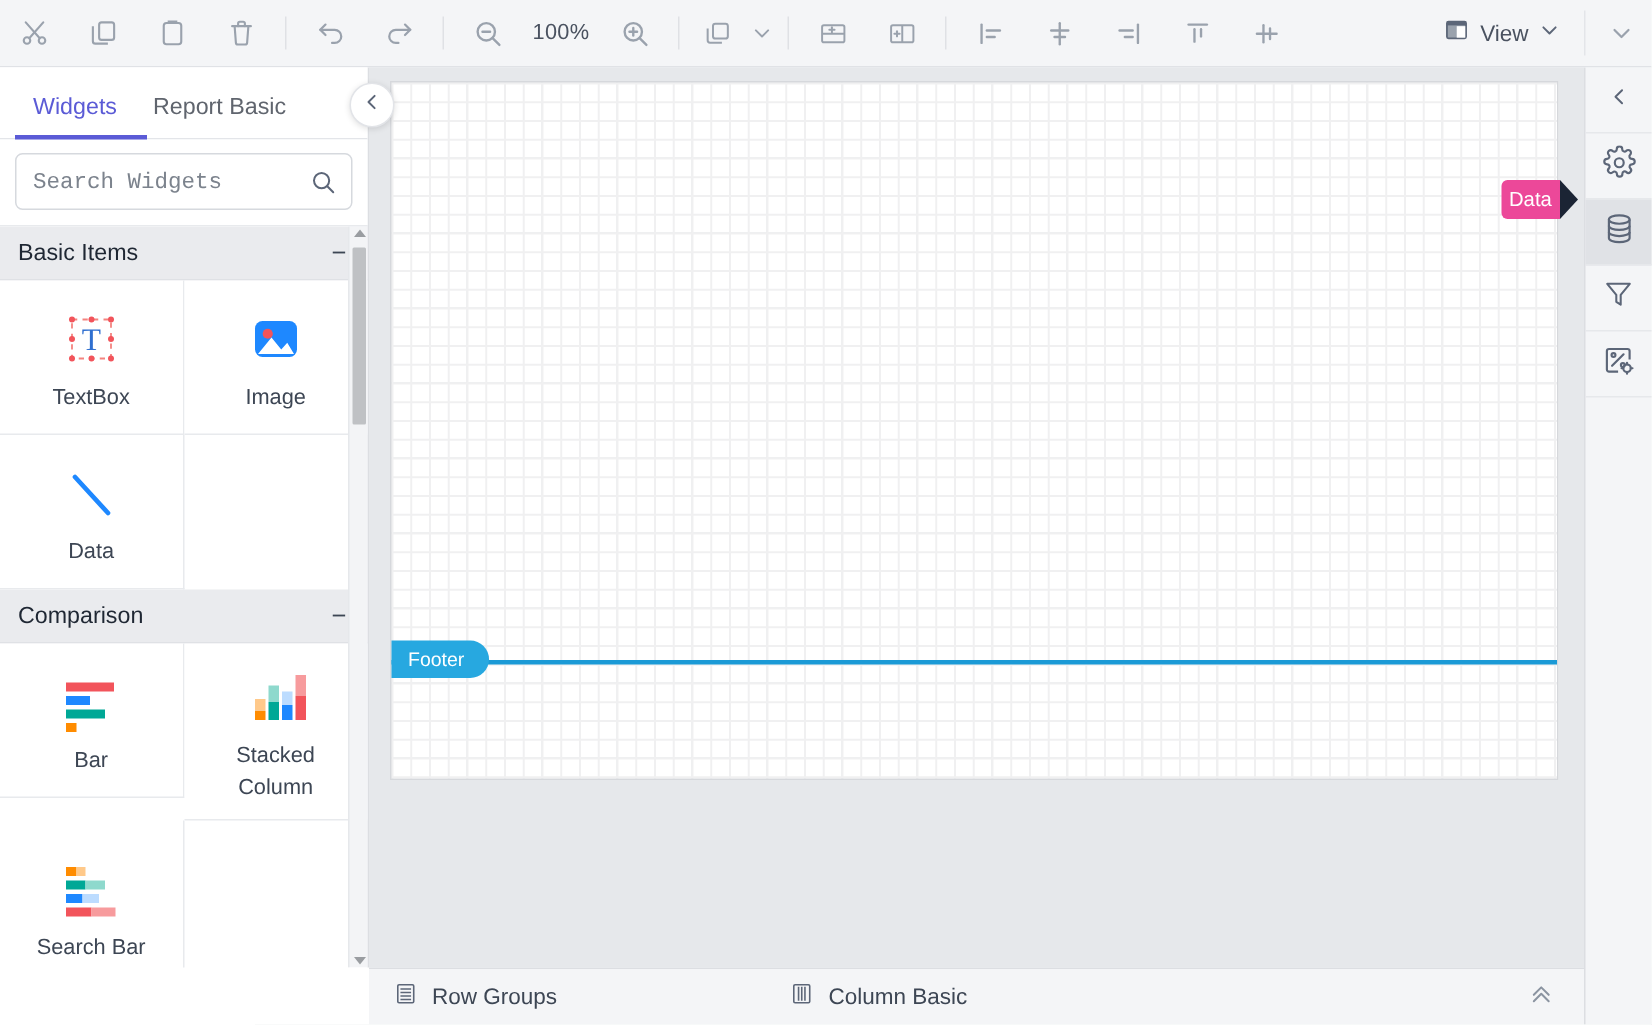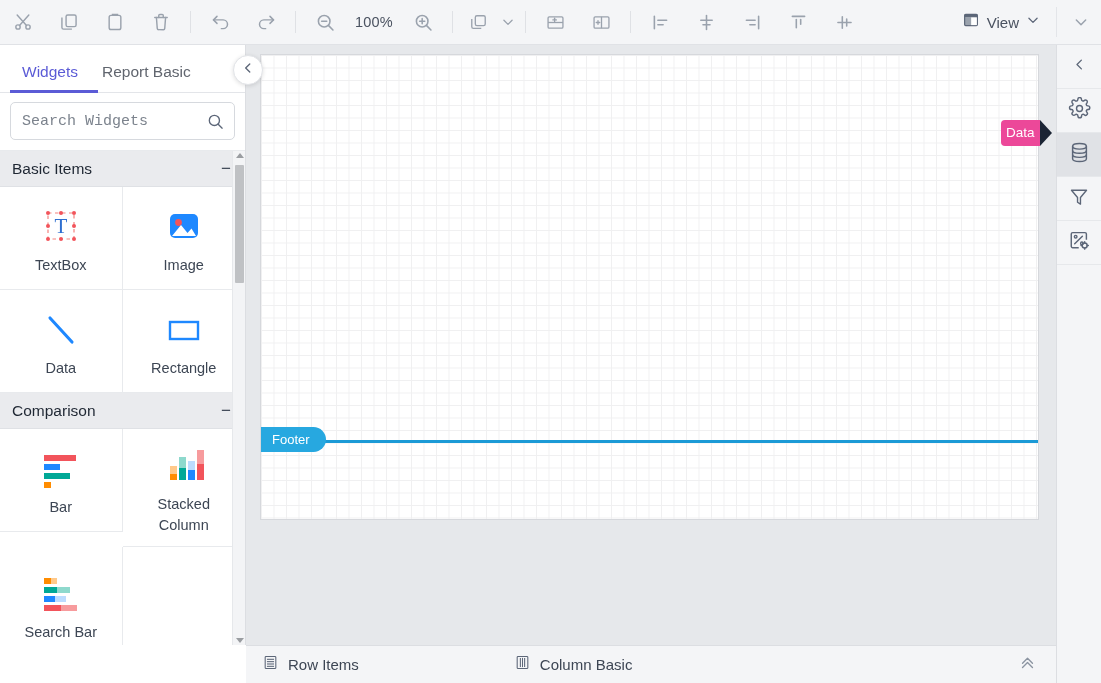--- a/index.html
+++ b/index.html
@@ -441,28 +441,20 @@
 
         <div class="wcell">
           <span class="wicon">
             <svg width="48" height="48" viewBox="0 0 48 48">
               <line x1="13" y1="12" x2="35" y2="36" stroke="#1e88ff" stroke-width="3.1" stroke-linecap="round"></line>
             </svg>
           </span>
           <span class="wlabel">Data</span>
         </div>
 
-        <div class="wcell">
-          <span class="wicon">
-            <svg width="48" height="48" viewBox="0 0 48 48">
-              <rect x="10" y="16" width="28" height="17" fill="none" stroke="#1e88ff" stroke-width="2.4"></rect>
-            </svg>
-          </span>
-          <span class="wlabel">Rectangle</span>
-        </div>
       </div>
 
       <div class="section-header">
         <span class="stitle">Comparison</span>
         <span class="collapse-sign">−</span>
       </div>
 
       <div class="wgrid">
 
         <div class="wcell">
@@ -538,21 +530,21 @@
     <div class="group-item g1">
       <span>
         <svg width="17" height="17" viewBox="0 0 24 24" fill="none" stroke="#5c6678" stroke-width="1.5">
           <rect x="4.5" y="3.5" width="15" height="17" rx="1.2"></rect>
           <line x1="7" y1="7.5" x2="17" y2="7.5"></line>
           <line x1="7" y1="10.8" x2="17" y2="10.8"></line>
           <line x1="7" y1="14.1" x2="17" y2="14.1"></line>
           <line x1="7" y1="17.4" x2="17" y2="17.4"></line>
         </svg>
       </span>
-      <span class="glabel">Row Items</span>
+      <span class="glabel">Row Groups</span>
     </div>
 
     <div class="group-item g2">
       <span>
         <svg width="17" height="17" viewBox="0 0 24 24" fill="none" stroke="#5c6678" stroke-width="1.5">
           <rect x="4.5" y="3.5" width="15" height="17" rx="1.2"></rect>
           <line x1="9" y1="5.5" x2="9" y2="18.5"></line>
           <line x1="12" y1="5.5" x2="12" y2="18.5"></line>
           <line x1="15" y1="5.5" x2="15" y2="18.5"></line>
         </svg>

